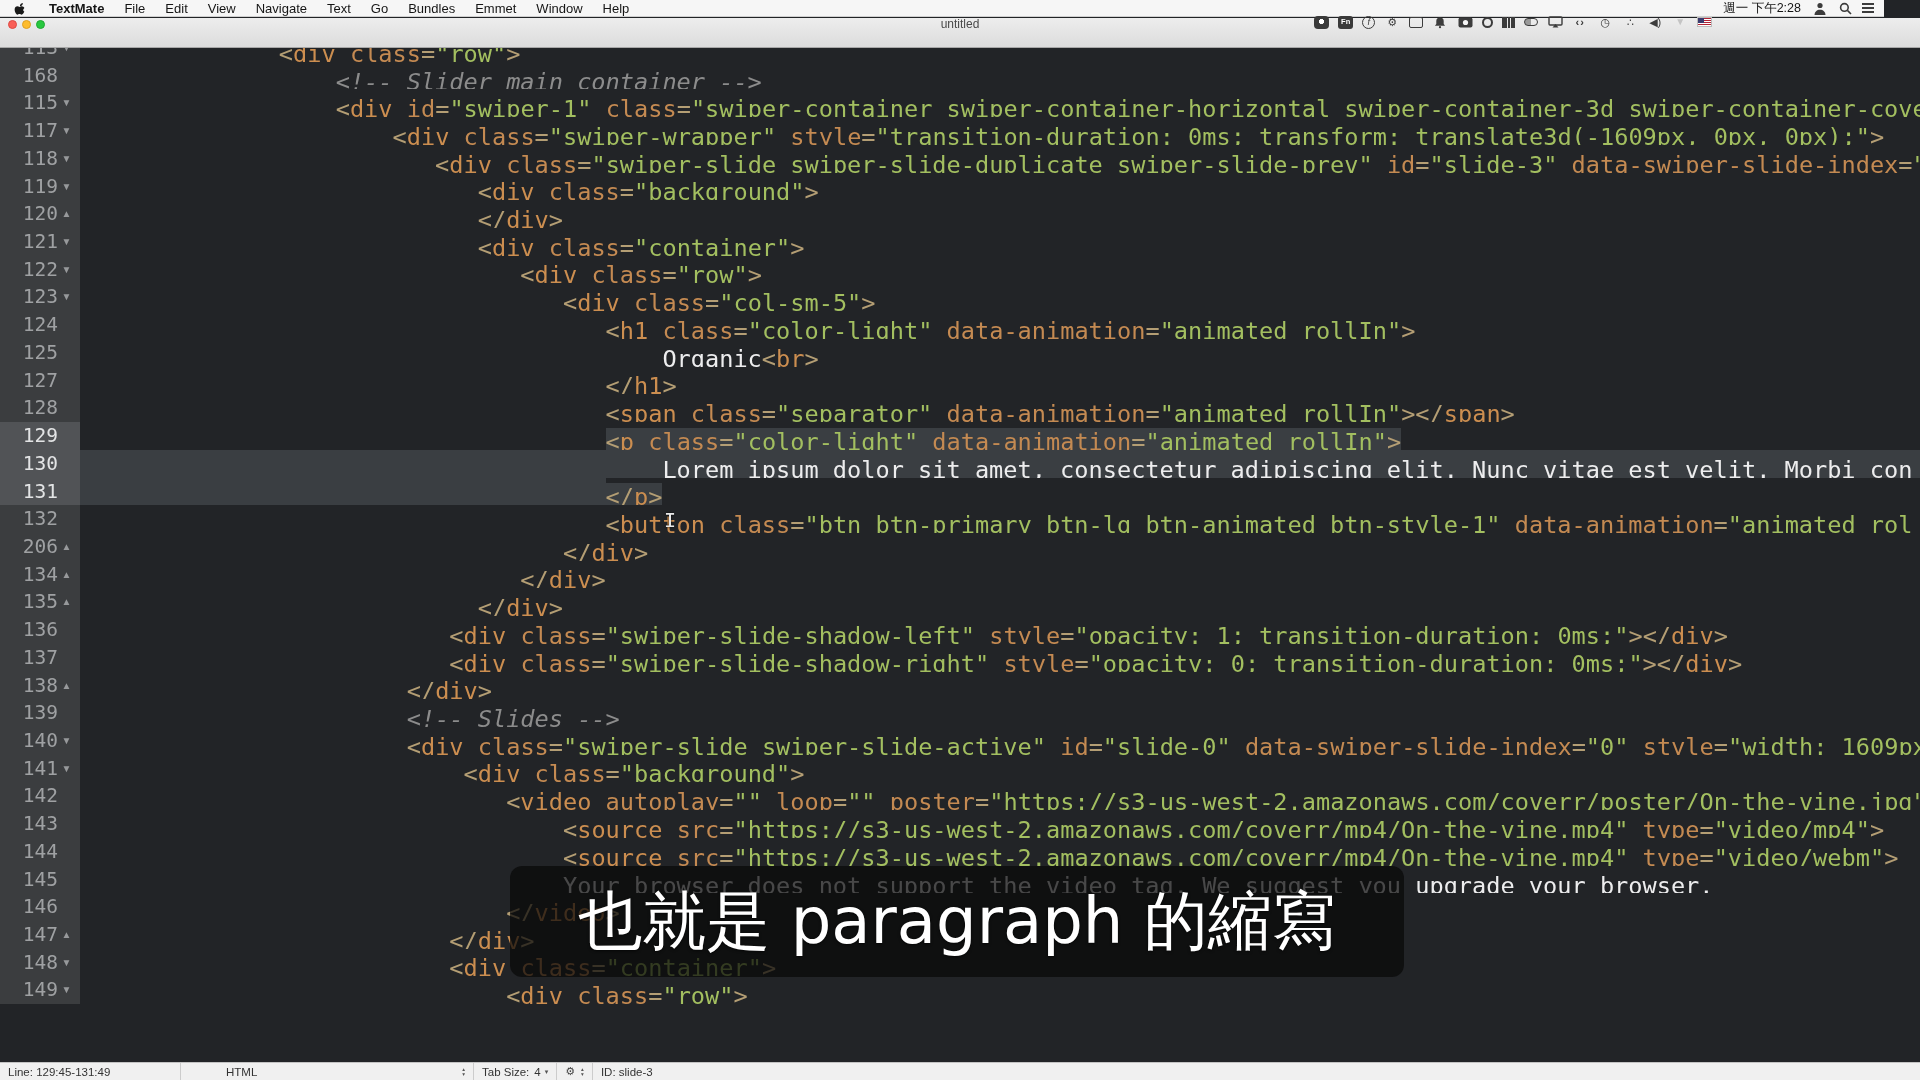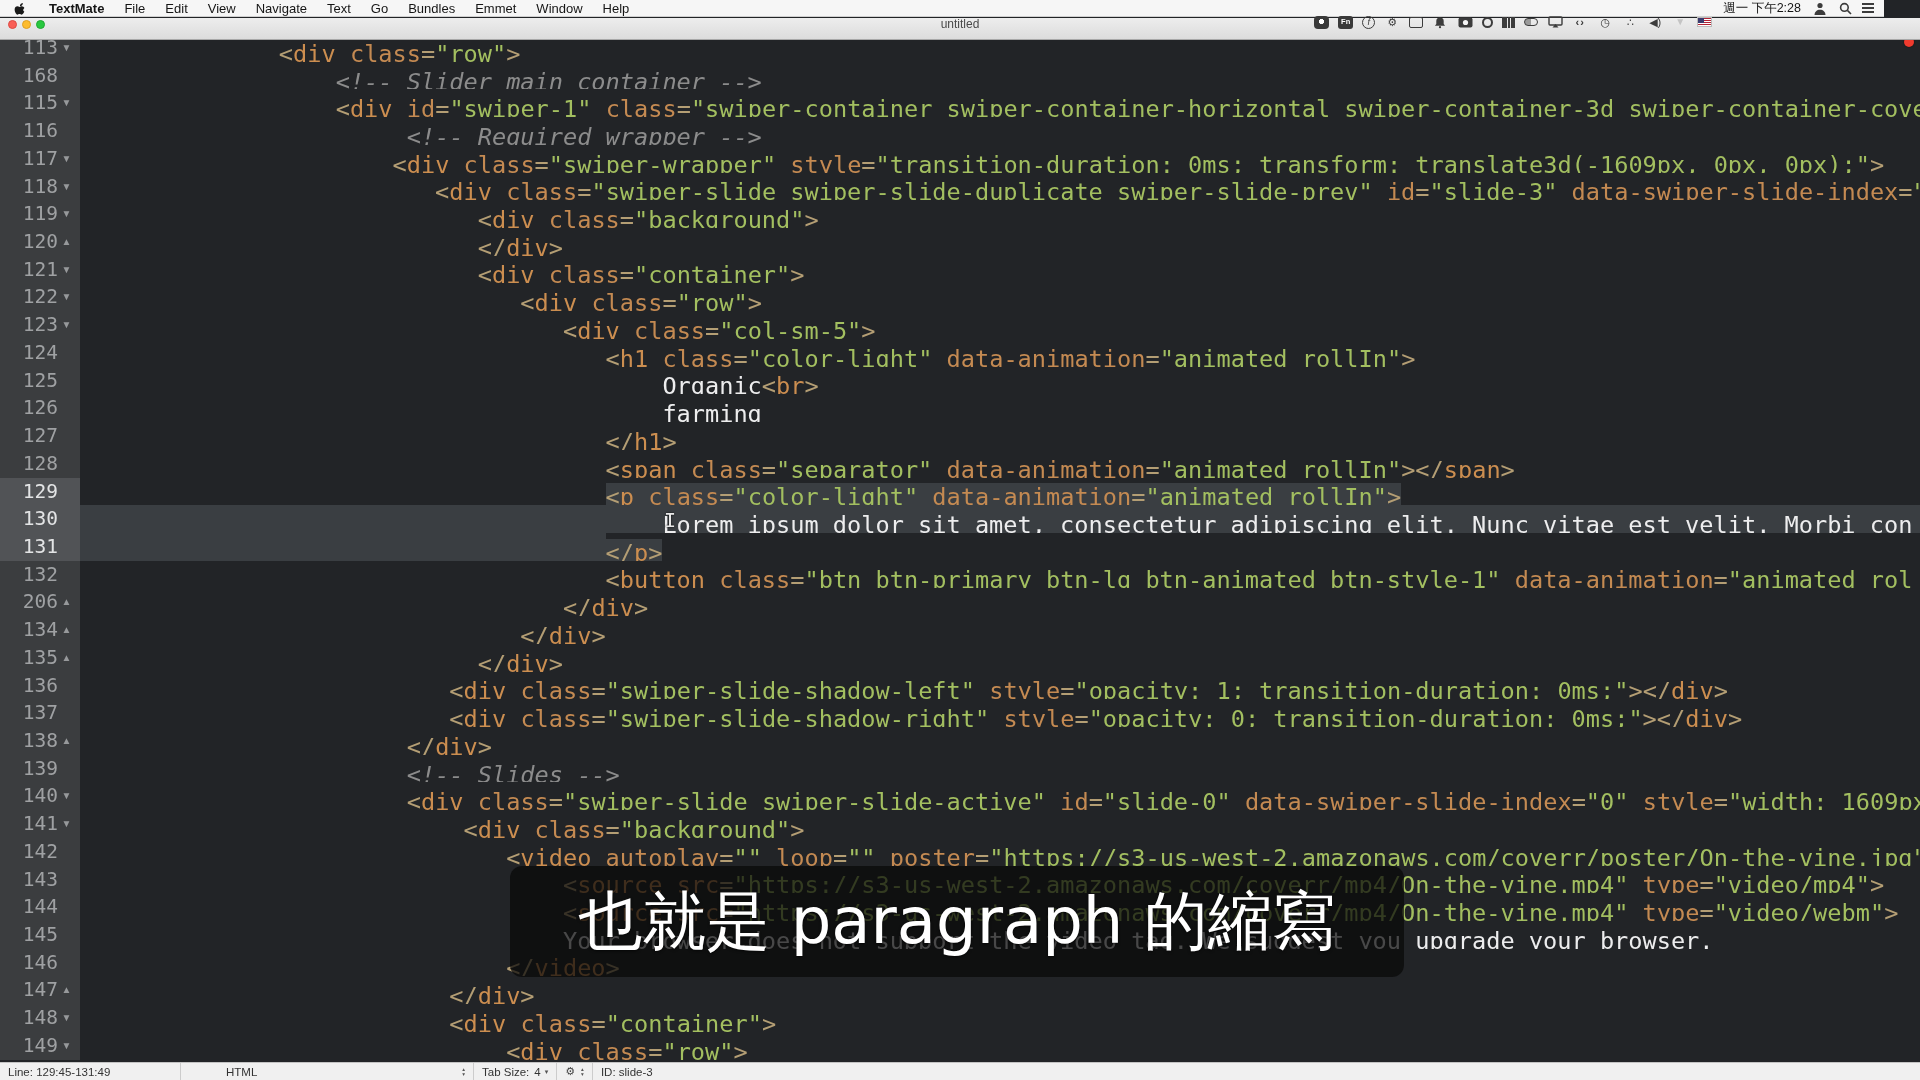--- a/index.html
+++ b/index.html
@@ -35,21 +35,21 @@
   .brackets-icon{font-size:11px;font-weight:bold;letter-spacing:1px;}
   .fan-icon{font-size:11px;}
   .wifi-icon{color:#c4c4c4;font-size:10px;}
   .flag-icon{width:15px;height:10px;border:0.5px solid #bbb;
     background:linear-gradient(#3c3b6e,#3c3b6e) 0 0/6px 5px no-repeat,
     repeating-linear-gradient(#b22234 0 1.2px,#fff 1.2px 2.1px);}
   .list-icon{width:12px;height:10px;background:repeating-linear-gradient(#3c3c3c 0 1.6px,transparent 1.6px 4px);}
   #clock{font-size:12.5px;white-space:nowrap;padding:0 2px;}
 
   
-  #titlebar{position:absolute;left:0;top:18px;width:1920px;height:22px;
+  #titlebar{position:absolute;left:0;top:18px;width:1920px;height:30px;
     background:linear-gradient(#ededed,#dcdcdc);border-bottom:1px solid #a8a8a8;z-index:25;}
   #title{position:absolute;left:0;right:0;top:0;text-align:center;font-size:12px;color:#4a4a4a;line-height:13px;}
   .tl{position:absolute;top:2px;width:9px;height:9px;border-radius:50%;}
   .tl.red{left:8px;background:#f95f57;border:0.5px solid #dd4a43;}
   .tl.yellow{left:22px;background:#fdbc2e;border:0.5px solid #dfa023;}
   .tl.green{left:36px;background:#28c83f;border:0.5px solid #1fa832;}
 
   
   #editor{position:absolute;left:0;top:31px;width:1920px;height:1031px;background:var(--bg);overflow:hidden;}
   #code{position:absolute;left:0;top:3px;width:100%;}
@@ -164,31 +164,29 @@
     <span class="tl yellow"></span>
     <span class="tl green"></span>
     <div id="title">untitled</div>
   </div>
 
   <div id="editor">
     <div id="code">
         <div class="crow"><div class="gut"><span class="num">113</span><span class="arr">▼</span></div><div class="ccode"><span class="ind" style="width: 14ch;"></span><span class="toks"><span class="tk-p">&lt;</span><span class="tk-t">div</span><span class="tk-x"> </span><span class="tk-a">class</span><span class="tk-p">=</span><span class="tk-s">"row"</span><span class="tk-p">&gt;</span></span></div></div>
         <div class="crow"><div class="gut"><span class="num">168</span><span class="arr"></span></div><div class="ccode"><span class="ind" style="width: 18ch;"></span><span class="toks"><span class="tk-c">&lt;!-- Slider main container --&gt;</span></span></div></div>
         <div class="crow"><div class="gut"><span class="num">115</span><span class="arr">▼</span></div><div class="ccode"><span class="ind" style="width: 18ch;"></span><span class="toks"><span class="tk-p">&lt;</span><span class="tk-t">div</span><span class="tk-x"> </span><span class="tk-a">id</span><span class="tk-p">=</span><span class="tk-s">"swiper-1"</span><span class="tk-x"> </span><span class="tk-a">class</span><span class="tk-p">=</span><span class="tk-s">"swiper-container swiper-container-horizontal swiper-container-3d swiper-container-coverflo</span></span></div></div>
-        <div class="crow"><div class="gut"><span class="num">116</span><span class="arr"></span></div><div class="ccode"><span class="ind" style="width: 23ch;"></span><span class="toks"><span class="tk-c">&lt;!-- Required wrapper --&gt;</span></span></div></div>
         <div class="crow"><div class="gut"><span class="num">117</span><span class="arr">▼</span></div><div class="ccode"><span class="ind" style="width: 22ch;"></span><span class="toks"><span class="tk-p">&lt;</span><span class="tk-t">div</span><span class="tk-x"> </span><span class="tk-a">class</span><span class="tk-p">=</span><span class="tk-s">"swiper-wrapper"</span><span class="tk-x"> </span><span class="tk-a">style</span><span class="tk-p">=</span><span class="tk-s">"transition-duration: 0ms; transform: translate3d(-1609px, 0px, 0px);"</span><span class="tk-p">&gt;</span></span></div></div>
         <div class="crow"><div class="gut"><span class="num">118</span><span class="arr">▼</span></div><div class="ccode"><span class="ind" style="width: 25ch;"></span><span class="toks"><span class="tk-p">&lt;</span><span class="tk-t">div</span><span class="tk-x"> </span><span class="tk-a">class</span><span class="tk-p">=</span><span class="tk-s">"swiper-slide swiper-slide-duplicate swiper-slide-prev"</span><span class="tk-x"> </span><span class="tk-a">id</span><span class="tk-p">=</span><span class="tk-s">"slide-3"</span><span class="tk-x"> </span><span class="tk-a">data-swiper-slide-index</span><span class="tk-p">=</span><span class="tk-s">"3"</span></span></div></div>
         <div class="crow"><div class="gut"><span class="num">119</span><span class="arr">▼</span></div><div class="ccode"><span class="ind" style="width: 28ch;"></span><span class="toks"><span class="tk-p">&lt;</span><span class="tk-t">div</span><span class="tk-x"> </span><span class="tk-a">class</span><span class="tk-p">=</span><span class="tk-s">"background"</span><span class="tk-p">&gt;</span></span></div></div>
         <div class="crow"><div class="gut"><span class="num">120</span><span class="arr">▲</span></div><div class="ccode"><span class="ind" style="width: 28ch;"></span><span class="toks"><span class="tk-p">&lt;/</span><span class="tk-t">div</span><span class="tk-p">&gt;</span></span></div></div>
         <div class="crow"><div class="gut"><span class="num">121</span><span class="arr">▼</span></div><div class="ccode"><span class="ind" style="width: 28ch;"></span><span class="toks"><span class="tk-p">&lt;</span><span class="tk-t">div</span><span class="tk-x"> </span><span class="tk-a">class</span><span class="tk-p">=</span><span class="tk-s">"container"</span><span class="tk-p">&gt;</span></span></div></div>
         <div class="crow"><div class="gut"><span class="num">122</span><span class="arr">▼</span></div><div class="ccode"><span class="ind" style="width: 31ch;"></span><span class="toks"><span class="tk-p">&lt;</span><span class="tk-t">div</span><span class="tk-x"> </span><span class="tk-a">class</span><span class="tk-p">=</span><span class="tk-s">"row"</span><span class="tk-p">&gt;</span></span></div></div>
         <div class="crow"><div class="gut"><span class="num">123</span><span class="arr">▼</span></div><div class="ccode"><span class="ind" style="width: 34ch;"></span><span class="toks"><span class="tk-p">&lt;</span><span class="tk-t">div</span><span class="tk-x"> </span><span class="tk-a">class</span><span class="tk-p">=</span><span class="tk-s">"col-sm-5"</span><span class="tk-p">&gt;</span></span></div></div>
         <div class="crow"><div class="gut"><span class="num">124</span><span class="arr"></span></div><div class="ccode"><span class="ind" style="width: 37ch;"></span><span class="toks"><span class="tk-p">&lt;</span><span class="tk-t">h1</span><span class="tk-x"> </span><span class="tk-a">class</span><span class="tk-p">=</span><span class="tk-s">"color-light"</span><span class="tk-x"> </span><span class="tk-a">data-animation</span><span class="tk-p">=</span><span class="tk-s">"animated rollIn"</span><span class="tk-p">&gt;</span></span></div></div>
         <div class="crow"><div class="gut"><span class="num">125</span><span class="arr"></span></div><div class="ccode"><span class="ind" style="width: 41ch;"></span><span class="toks"><span class="tk-x">Organic</span><span class="tk-p">&lt;</span><span class="tk-t">br</span><span class="tk-p">&gt;</span></span></div></div>
-        <div class="crow"><div class="gut"><span class="num">126</span><span class="arr"></span></div><div class="ccode"><span class="ind" style="width: 41ch;"></span><span class="toks"><span class="tk-x">farming</span></span></div></div>
         <div class="crow"><div class="gut"><span class="num">127</span><span class="arr"></span></div><div class="ccode"><span class="ind" style="width: 37ch;"></span><span class="toks"><span class="tk-p">&lt;/</span><span class="tk-t">h1</span><span class="tk-p">&gt;</span></span></div></div>
         <div class="crow"><div class="gut"><span class="num">128</span><span class="arr"></span></div><div class="ccode"><span class="ind" style="width: 37ch;"></span><span class="toks"><span class="tk-p">&lt;</span><span class="tk-t">span</span><span class="tk-x"> </span><span class="tk-a">class</span><span class="tk-p">=</span><span class="tk-s">"separator"</span><span class="tk-x"> </span><span class="tk-a">data-animation</span><span class="tk-p">=</span><span class="tk-s">"animated rollIn"</span><span class="tk-p">&gt;</span><span class="tk-p">&lt;/</span><span class="tk-t">span</span><span class="tk-p">&gt;</span></span></div></div>
         <div class="crow sel-text"><div class="gut gsel"><span class="num">129</span><span class="arr"></span></div><div class="ccode"><span class="ind" style="width: 37ch;"></span><span class="toks"><span class="tk-p">&lt;</span><span class="tk-t">p</span><span class="tk-x"> </span><span class="tk-a">class</span><span class="tk-p">=</span><span class="tk-s">"color-light"</span><span class="tk-x"> </span><span class="tk-a">data-animation</span><span class="tk-p">=</span><span class="tk-s">"animated rollIn"</span><span class="tk-p">&gt;</span></span></div></div>
         <div class="crow sel-full"><div class="gut gsel"><span class="num">130</span><span class="arr"></span></div><div class="ccode"><span class="ind" style="width: 41ch;"></span><span class="toks"><span class="tk-x">Lorem ipsum dolor sit amet, consectetur adipiscing elit. Nunc vitae est velit. Morbi con</span></span></div></div>
         <div class="crow sel-line"><div class="gut gsel"><span class="num">131</span><span class="arr"></span></div><div class="ccode"><span class="ind" style="width: 37ch;"></span><span class="toks"><span class="tk-p">&lt;/</span><span class="tk-t">p</span><span class="tk-p">&gt;</span></span></div></div>
         <div class="crow"><div class="gut"><span class="num">132</span><span class="arr"></span></div><div class="ccode"><span class="ind" style="width: 37ch;"></span><span class="toks"><span class="tk-p">&lt;</span><span class="tk-t">button</span><span class="tk-x"> </span><span class="tk-a">class</span><span class="tk-p">=</span><span class="tk-s">"btn btn-primary btn-lg btn-animated btn-style-1"</span><span class="tk-x"> </span><span class="tk-a">data-animation</span><span class="tk-p">=</span><span class="tk-s">"animated rol</span></span></div></div>
         <div class="crow"><div class="gut"><span class="num">206</span><span class="arr">▲</span></div><div class="ccode"><span class="ind" style="width: 34ch;"></span><span class="toks"><span class="tk-p">&lt;/</span><span class="tk-t">div</span><span class="tk-p">&gt;</span></span></div></div>
         <div class="crow"><div class="gut"><span class="num">134</span><span class="arr">▲</span></div><div class="ccode"><span class="ind" style="width: 31ch;"></span><span class="toks"><span class="tk-p">&lt;/</span><span class="tk-t">div</span><span class="tk-p">&gt;</span></span></div></div>
         <div class="crow"><div class="gut"><span class="num">135</span><span class="arr">▲</span></div><div class="ccode"><span class="ind" style="width: 28ch;"></span><span class="toks"><span class="tk-p">&lt;/</span><span class="tk-t">div</span><span class="tk-p">&gt;</span></span></div></div>
         <div class="crow"><div class="gut"><span class="num">136</span><span class="arr"></span></div><div class="ccode"><span class="ind" style="width: 26ch;"></span><span class="toks"><span class="tk-p">&lt;</span><span class="tk-t">div</span><span class="tk-x"> </span><span class="tk-a">class</span><span class="tk-p">=</span><span class="tk-s">"swiper-slide-shadow-left"</span><span class="tk-x"> </span><span class="tk-a">style</span><span class="tk-p">=</span><span class="tk-s">"opacity: 1; transition-duration: 0ms;"</span><span class="tk-p">&gt;</span><span class="tk-p">&lt;/</span><span class="tk-t">div</span><span class="tk-p">&gt;</span></span></div></div>

